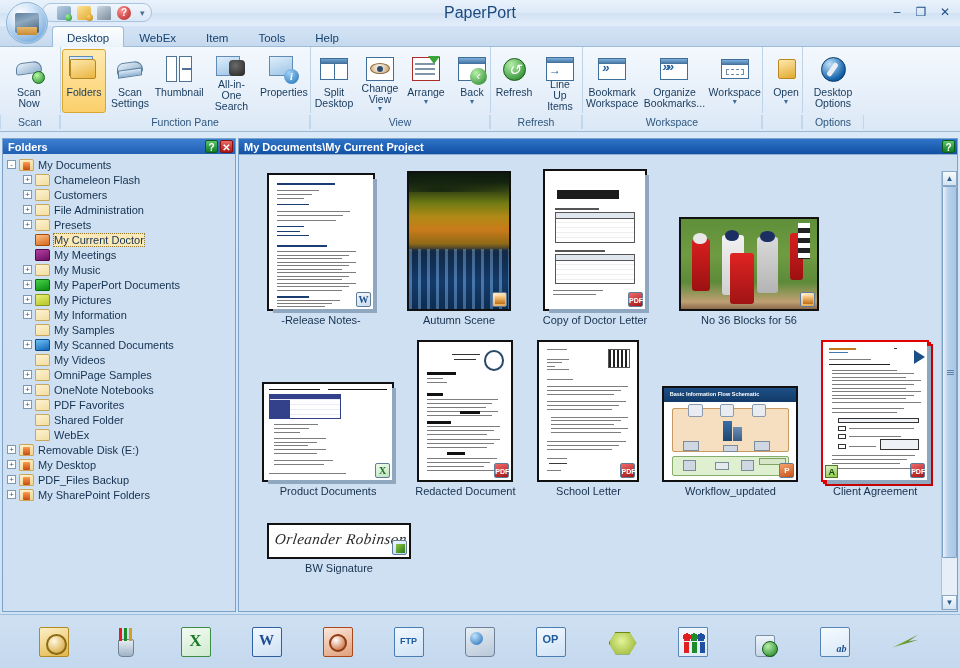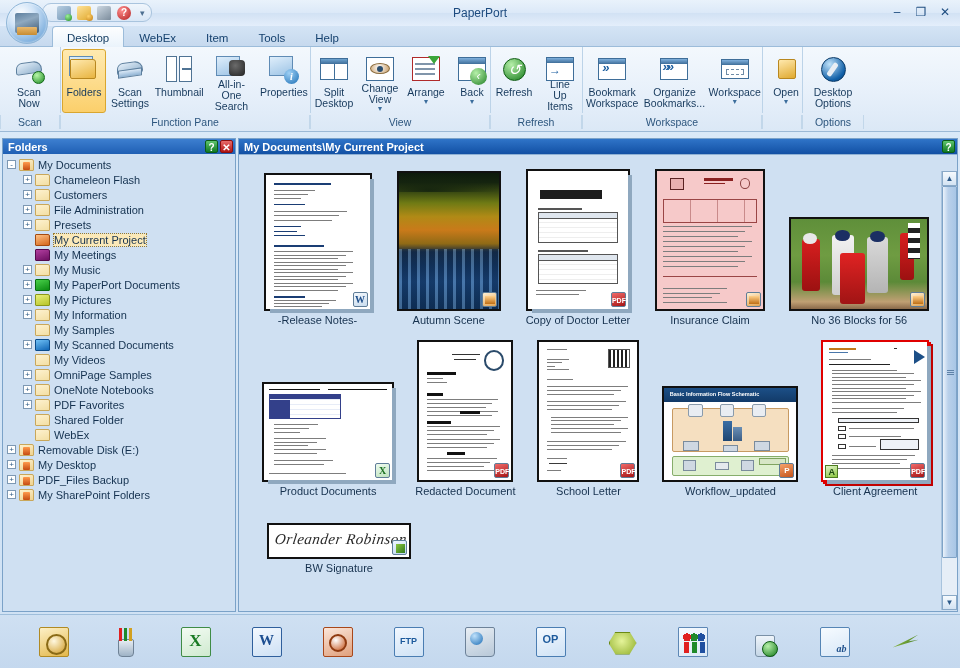--- a/index.html
+++ b/index.html
@@ -17,21 +17,21 @@
     background: linear-gradient(180deg,#dcebf9 0%, #cfe1f4 100%);
   }
 
   
   .titlebar {
     position: absolute; left:0; top:0; width:960px; height:26px;
     background: linear-gradient(180deg,#e9f2fb 0%, #dce9f8 48%, #d2e2f4 52%, #e4eefb 100%);
   }
   .title-text {
     position:absolute; left:0; top:0; width:960px; height:26px;
-    line-height:26px; text-align:center; color:#1c4a7e; font-size:12px;
+    line-height:26px; text-align:center; color:#1c4a7e; font-size:16px;
   }
   .winbtns { position:absolute; right:4px; top:3px; display:flex; gap:2px; }
   .winbtn {
     width:22px; height:18px; display:flex; align-items:center; justify-content:center;
     color:#1e4d80; font-size:12px; line-height:1;
   }
 
   
   .orb {
     position:absolute; left:6px; top:2px; width:42px; height:42px;
@@ -576,21 +576,21 @@
           <span class="lab">File Administration</span>
         </div>
         <div class="tnode" style="padding-left: 20px;">
           <span class="exp">+</span>
           <span class="fi plain"></span>
           <span class="lab">Presets</span>
         </div>
         <div class="tnode sel" style="padding-left: 20px;">
           <span class="exp none"></span>
           <span class="fi orange"></span>
-          <span class="lab">My Current Project</span>
+          <span class="lab">My Current Doctor</span>
         </div>
         <div class="tnode" style="padding-left: 20px;">
           <span class="exp none"></span>
           <span class="fi purple"></span>
           <span class="lab">My Meetings</span>
         </div>
         <div class="tnode" style="padding-left: 20px;">
           <span class="exp">+</span>
           <span class="fi plain"></span>
           <span class="lab">My Music</span>
@@ -742,49 +742,20 @@
         <div style="position:absolute;left:10%;top:60%;width:80%;height:22%;border:1px solid #555;
           background:repeating-linear-gradient(180deg,#fff 0 4px,#eee 4px 5px);"></div>
         <div style="position:absolute;left:10%;top:60%;width:80%;height:5%;background:#dfe6ee;border:1px solid #555;"></div>
         <i class="ln " style="left:8%;top:86%;width:50%;"></i>
                     <i class="ln " style="left:8%;top:89%;width:43%;"></i>
       </div>
                   <div class="ftype pdf">PDF</div>
                 </div>
                 <div class="caption">Copy of Doctor Letter</div>
               </div>
-              <div class="thumb" style="width: 142px;">
-                <div class="frame" style="width: 110px; height: 142px;">
-                  <div style="position:absolute;inset:0;background:#f6c9c9;"></div>
-        <div class="lines">
-          <i class="ln" style="left:44%;top:5%;width:28%;height:3px;background:#8a2020;"></i>
-          <i class="ln" style="left:44%;top:9%;width:20%;background:#8a2020;"></i>
-          <div style="position:absolute;left:12%;top:5%;width:13%;height:9%;border:1px solid #5a2222;background:#e8b0b0;"></div>
-          <div style="position:absolute;left:78%;top:5%;width:10%;height:8%;border-radius:50%;border:1px solid #8a4040;"></div>
-          <div style="position:absolute;left:6%;top:20%;right:6%;height:18%;border:1px solid #9a4545;
-            background:repeating-linear-gradient(90deg,transparent 0 14%,#c98a8a 14% 14.6%);"></div>
-          <i class="ln " style="left:6%;top:40%;width:84%;"></i>
-                    <i class="ln " style="left:6%;top:43.6%;width:77%;"></i>
-                    <i class="ln " style="left:6%;top:47.2%;width:70%;"></i>
-                    <i class="ln " style="left:6%;top:50.8%;width:84%;"></i>
-                    <i class="ln " style="left:6%;top:54.4%;width:77%;"></i>
-                    <i class="ln " style="left:6%;top:58%;width:70%;"></i>
-                    <i class="ln " style="left:6%;top:61.6%;width:84%;"></i>
-                    <i class="ln " style="left:6%;top:65.2%;width:77%;"></i>
-                    <i class="ln " style="left:6%;top:68.8%;width:70%;"></i>
-          <div style="position:absolute;left:6%;top:76%;right:6%;height:8%;border-top:1px solid #9a4545;"></div>
-          <i class="ln " style="left:6%;top:85%;width:60%;"></i>
-                    <i class="ln " style="left:6%;top:88.2%;width:53%;"></i>
-                    <i class="ln " style="left:6%;top:91.4%;width:46%;"></i>
-                    <i class="ln " style="left:6%;top:94.6%;width:60%;"></i>
-        </div>
-                  <div class="ftype img"></div>
-                </div>
-                <div class="caption">Insurance Claim</div>
-              </div>
               <div class="thumb" style="width: 172px;">
                 <div class="frame" style="width: 140px; height: 94px;">
                   <div style="position:absolute;inset:0;background:
         linear-gradient(180deg,#5f8f3a 0%,#6f9c42 40%,#5c8a38 70%,#c0a074 92%,#8a6a4a 100%);"></div>
         <div style="position:absolute;left:8%;top:22%;width:13%;height:58%;background:linear-gradient(180deg,#d81f1f,#9c1111);border-radius:3px;"></div>
         <div style="position:absolute;left:9%;top:16%;width:10%;height:12%;background:#e8e8e8;border-radius:50%;"></div>
         <div style="position:absolute;left:30%;top:18%;width:16%;height:66%;background:linear-gradient(180deg,#f2f2f2,#cfcfcf);border-radius:3px;"></div>
         <div style="position:absolute;left:32%;top:12%;width:11%;height:13%;background:#1b2f63;border-radius:50%;"></div>
         <div style="position:absolute;left:36%;top:38%;width:18%;height:56%;background:linear-gradient(180deg,#e02323,#a01414);border-radius:3px;"></div>
         <div style="position:absolute;left:56%;top:20%;width:15%;height:62%;background:linear-gradient(180deg,#dadada,#b4b4b4);border-radius:3px;"></div>

